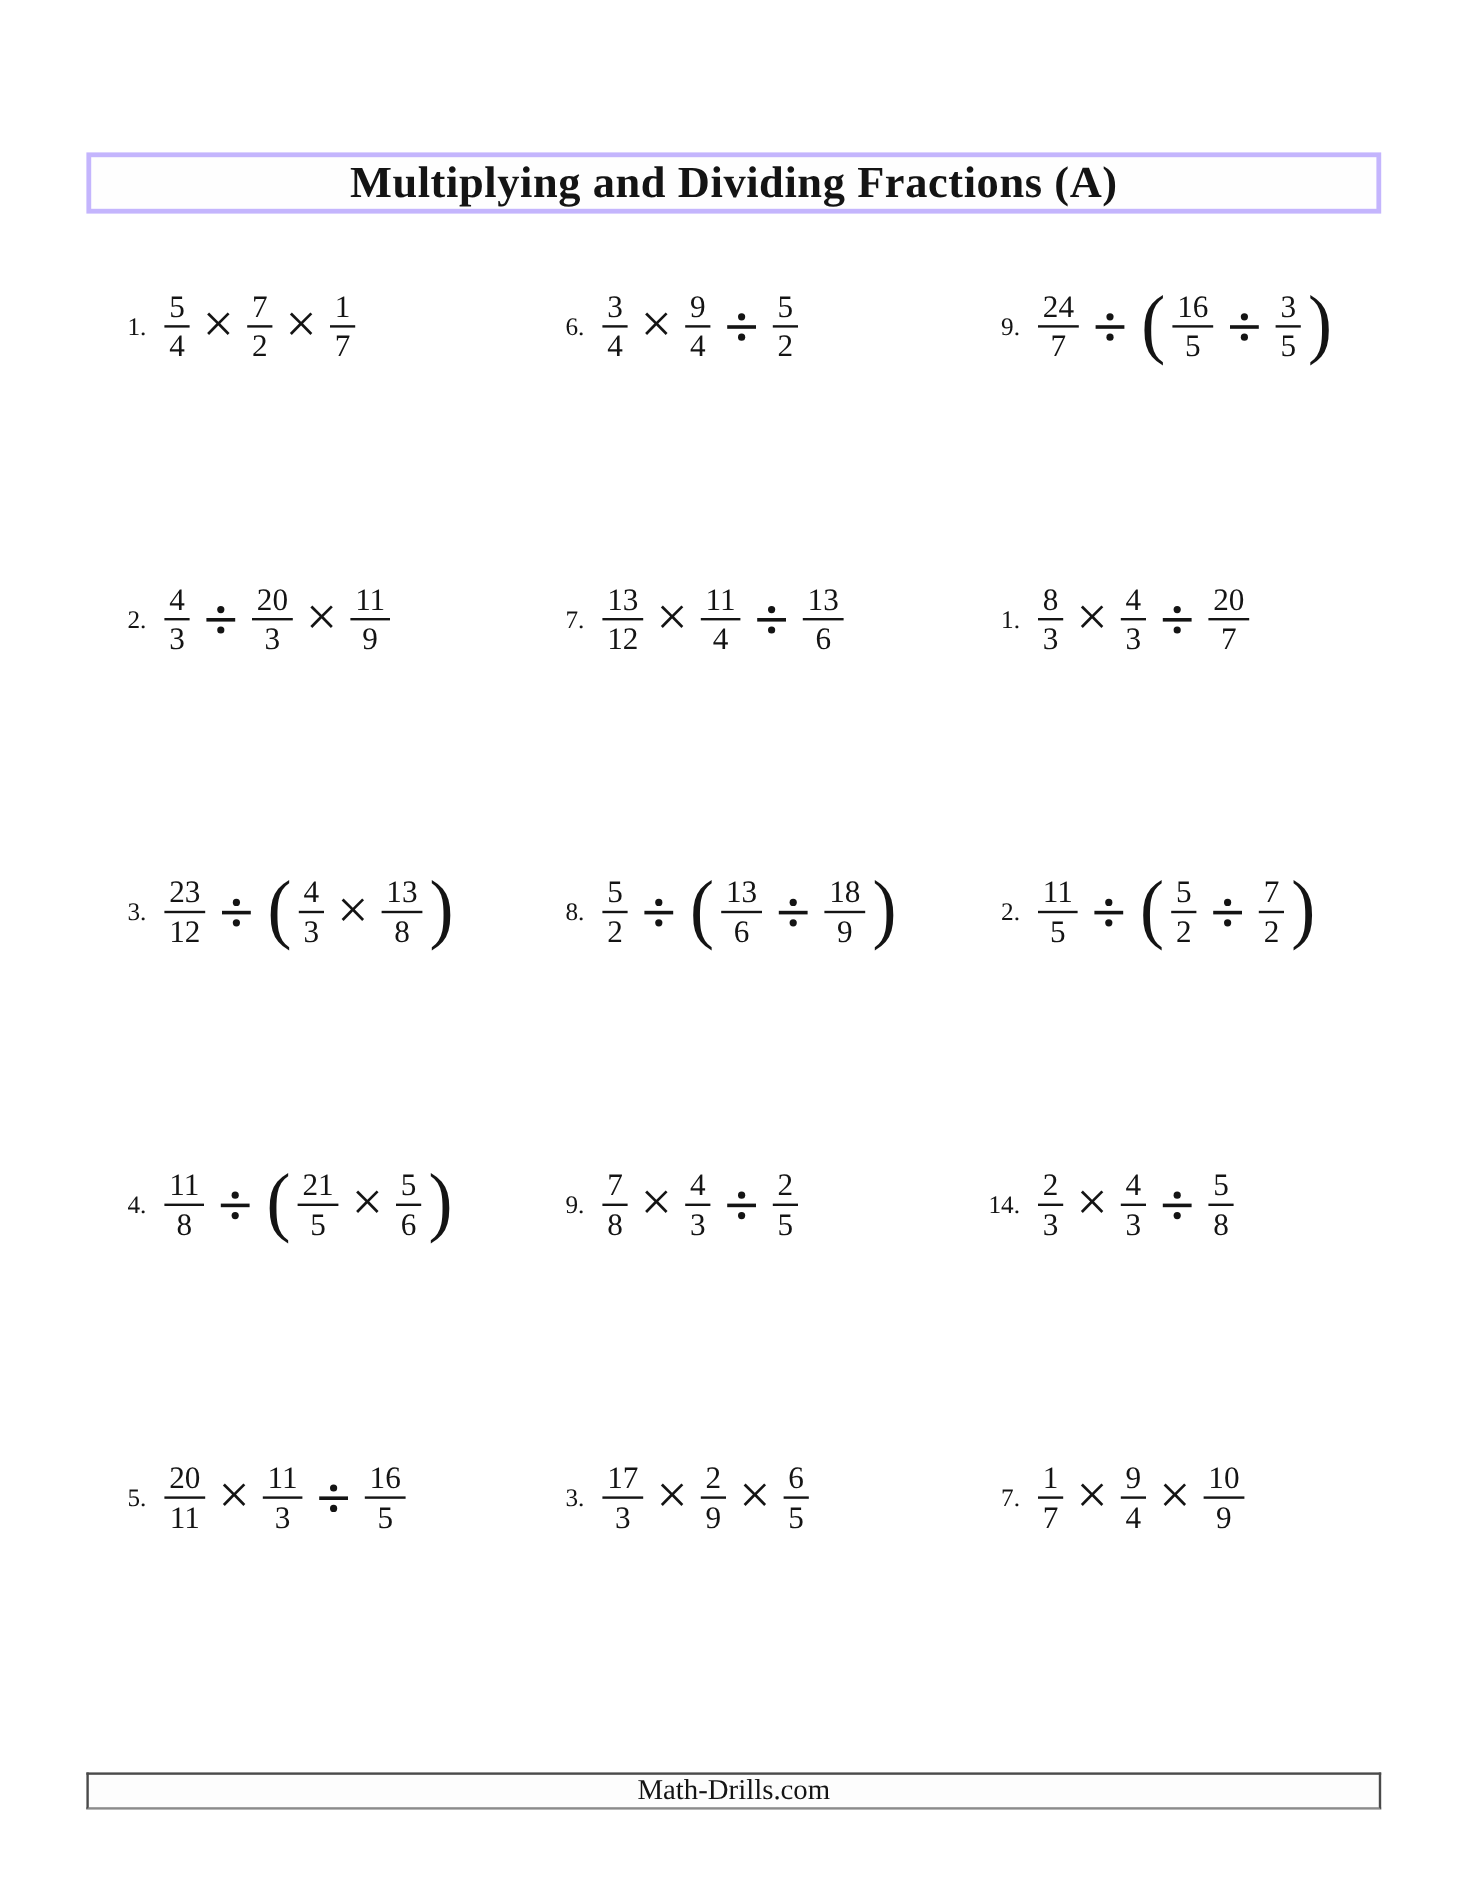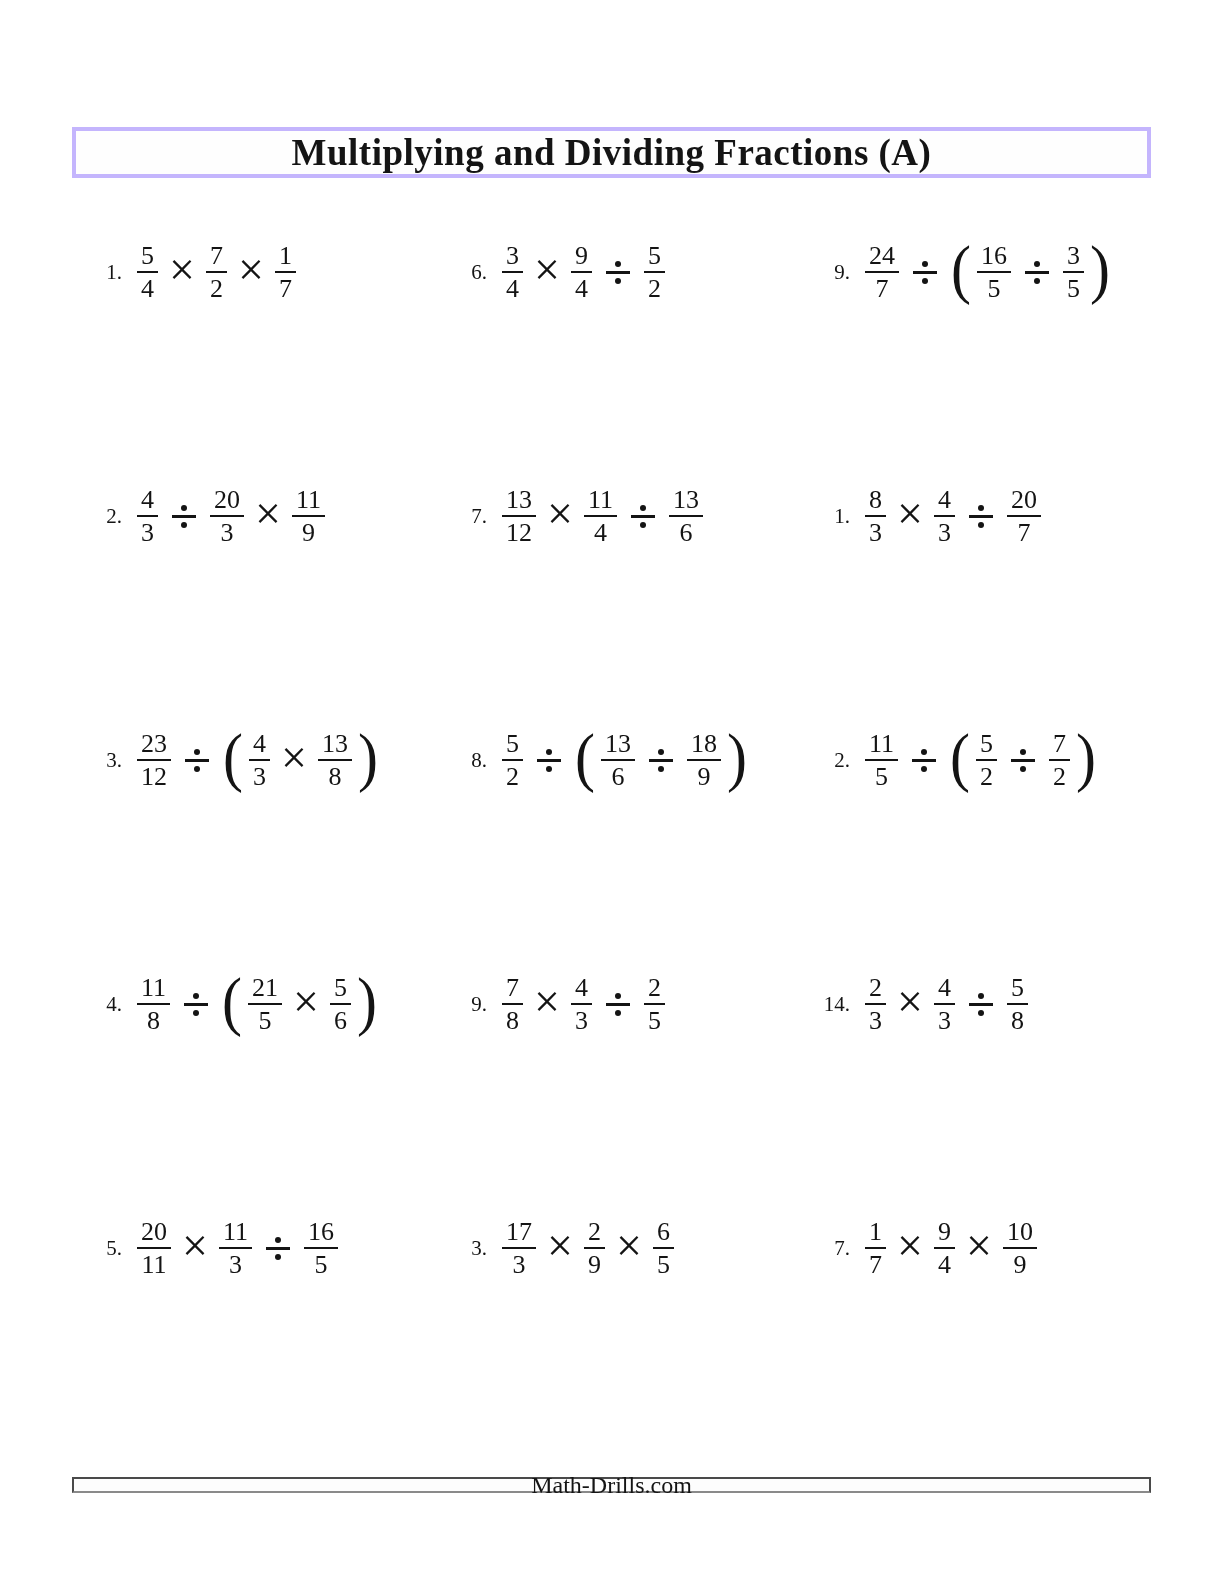--- a/index.html
+++ b/index.html
@@ -114,21 +114,21 @@
     position: relative;
     top: -3px;
   }
   .paren.left { margin: 0 1px 0 5px; }
   .paren.right { margin: 0 5px 0 1px; }
   .footer-box {
     position: absolute;
     left: 72px;
     top: 1477px;
     width: 1079px;
-    height: 16px;
+    height: 31px;
     border: 2px solid #4a4a4a;
     border-bottom-color: #8a8a8a;
     display: flex;
     align-items: center;
     justify-content: center;
     background: #fdfdfd;
   }
   .footer-box span { font-size: 24px; }
 </style>
 </head>

